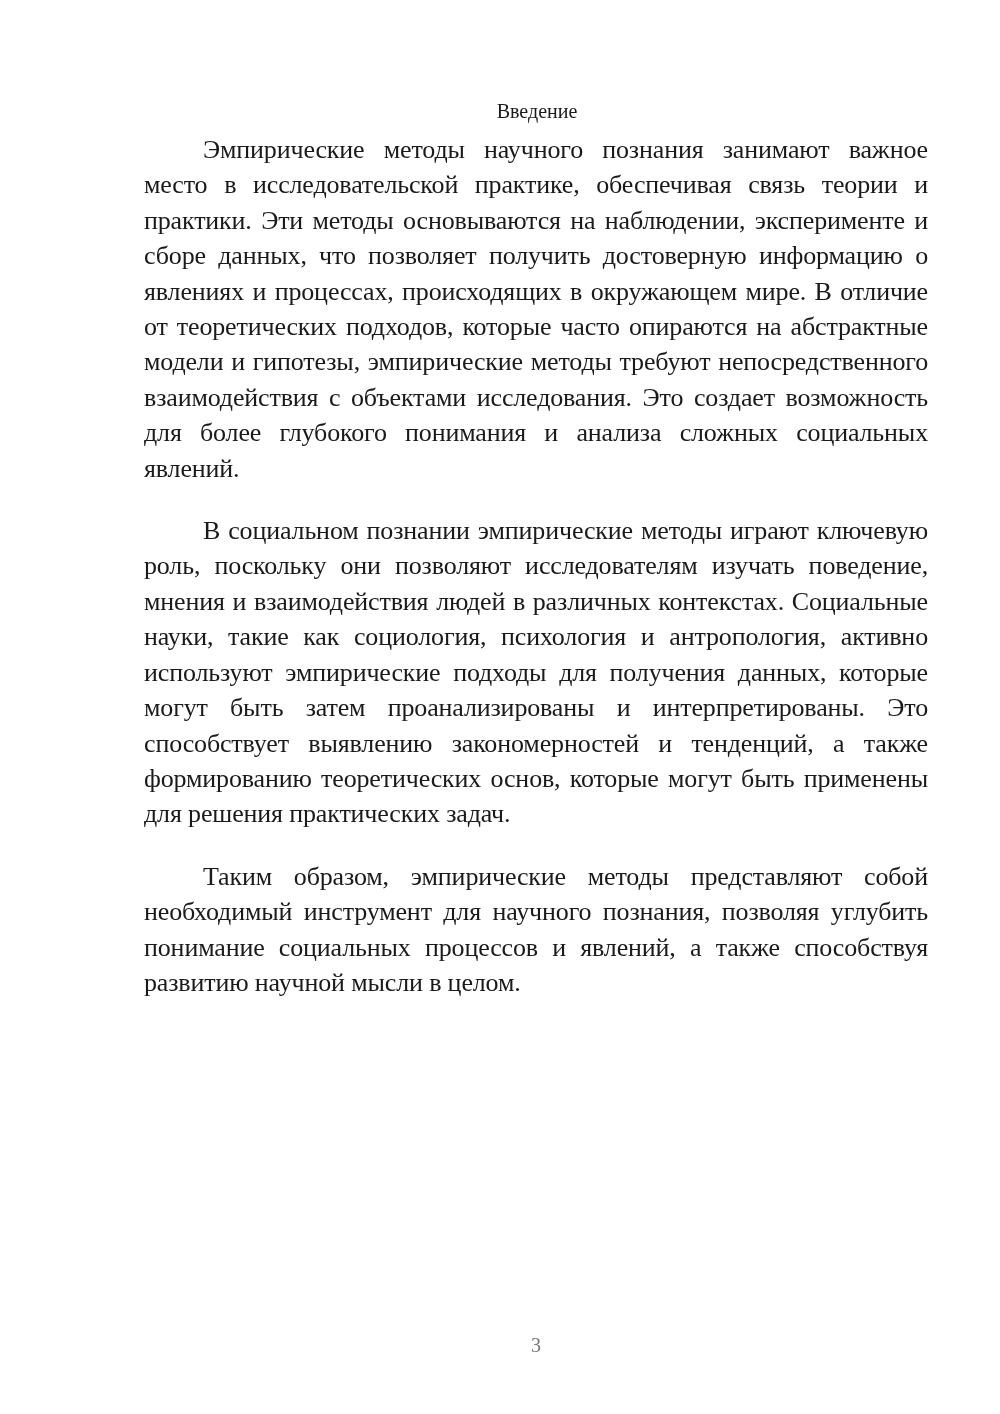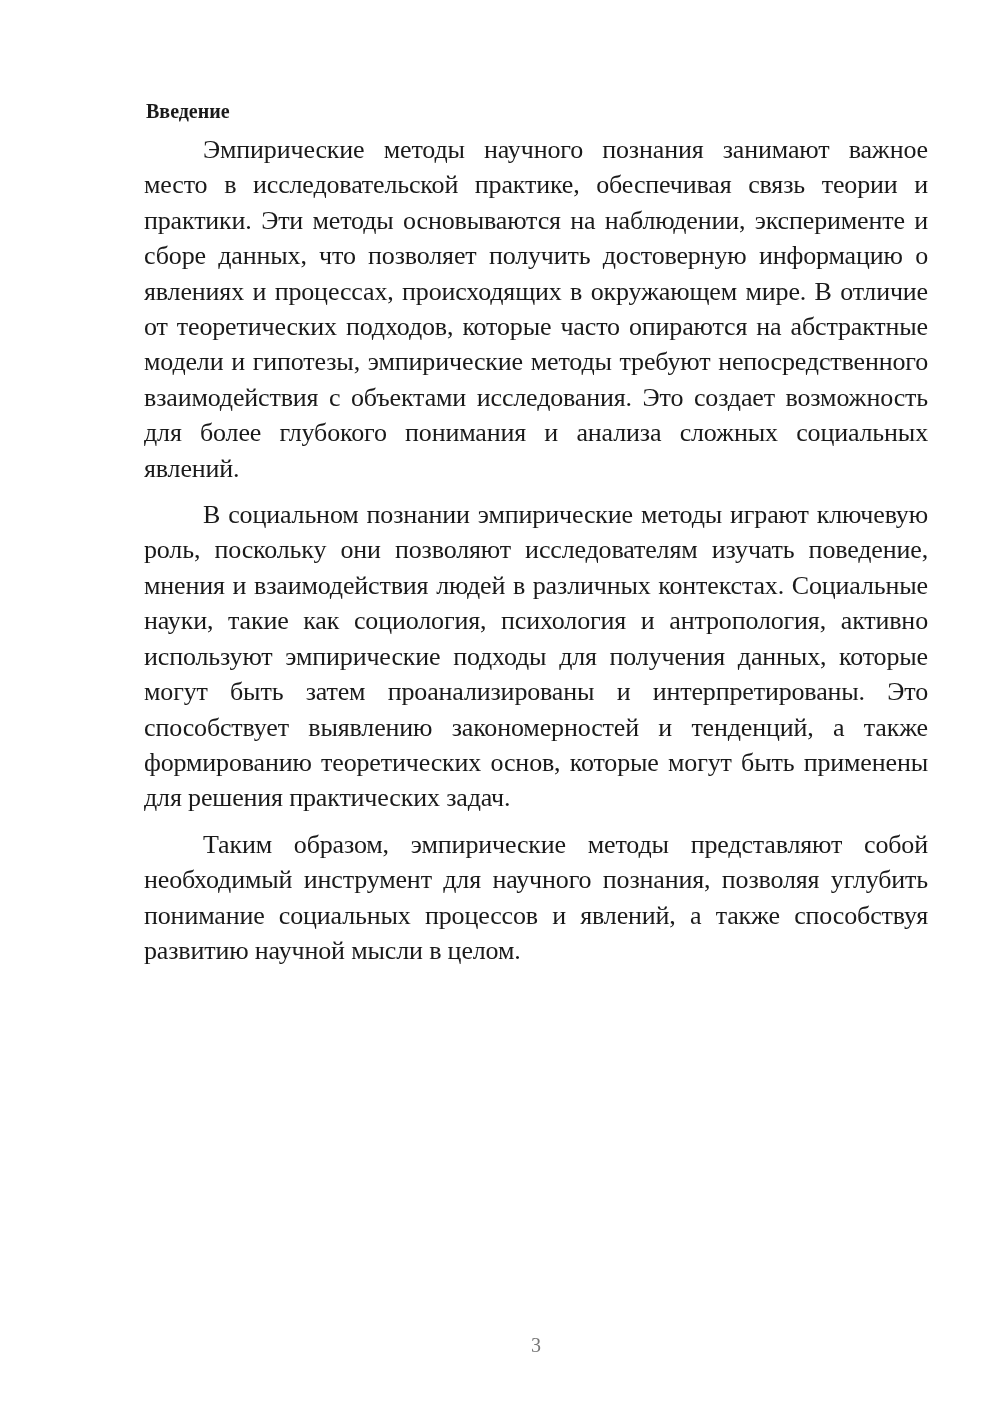--- a/index.html
+++ b/index.html
@@ -15,37 +15,37 @@
     font-family: "Liberation Serif", "DejaVu Serif", serif;
     color: #1a1a1a;
   }
   .page {
     position: absolute;
     left: 144px;
     top: 96px;
     width: 784px;
   }
   .title {
-    text-align: left;
-    font-weight: bold;
+    text-align: center;
+    font-weight: normal;
     font-size: 20px;
     line-height: 30px;
     margin: 0 0 6px 0;
     padding-left: 2px;
   }
   .para {
     font-size: 26px;
     line-height: 35.4px;
     text-align: justify;
     text-indent: 59px;
     margin: 0;
     letter-spacing: -0.15px;
   }
   .para + .para {
-    margin-top: 11px;
+    margin-top: 27px;
   }
   .page-number {
     position: absolute;
     left: 0;
     width: 1000px;
     top: 1334px;
     text-align: center;
     font-size: 20px;
     color: #777777;
     padding-left: 72px;

